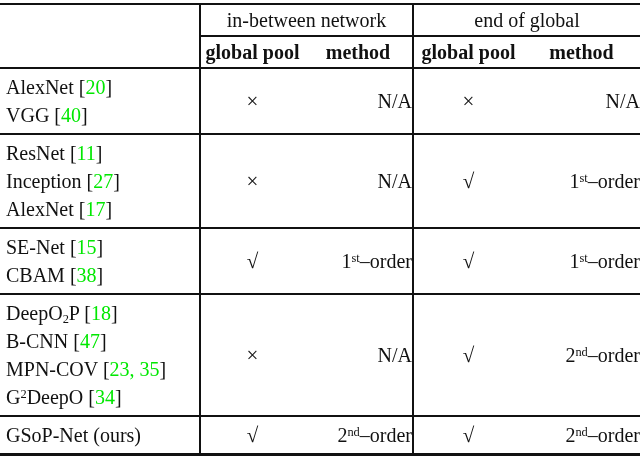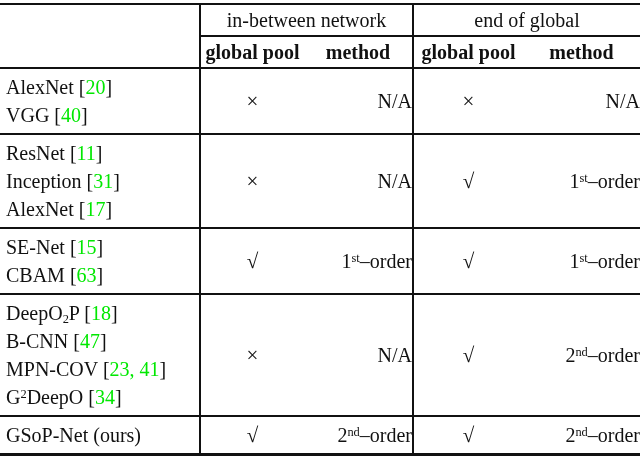--- a/index.html
+++ b/index.html
@@ -114,43 +114,43 @@
             <div class="model-line"><span>VGG [</span><span class="cite">40</span><span>]</span></div>
           </td>
           <td class="sym-cell b-left">×</td>
           <td class="method-cell"><span>N/A</span></td>
           <td class="sym-cell b-left">×</td>
           <td class="method-cell"><span>N/A</span></td>
         </tr>
         <tr>
           <td class="name-cell">
             <div class="model-line"><span>ResNet [</span><span class="cite">11</span><span>]</span></div>
-            <div class="model-line"><span>Inception [</span><span class="cite">31</span><span>]</span></div>
+            <div class="model-line"><span>Inception [</span><span class="cite">27</span><span>]</span></div>
             <div class="model-line"><span>AlexNet [</span><span class="cite">17</span><span>]</span></div>
           </td>
           <td class="sym-cell b-left">×</td>
           <td class="method-cell"><span>N/A</span></td>
           <td class="sym-cell b-left">√</td>
           <td class="method-cell"><span>1</span><span class="sup">st</span><span>–order</span></td>
         </tr>
         <tr>
           <td class="name-cell">
             <div class="model-line"><span>SE-Net [</span><span class="cite">15</span><span>]</span></div>
-            <div class="model-line"><span>CBAM [</span><span class="cite">63</span><span>]</span></div>
+            <div class="model-line"><span>CBAM [</span><span class="cite">38</span><span>]</span></div>
           </td>
           <td class="sym-cell b-left">√</td>
           <td class="method-cell"><span>1</span><span class="sup">st</span><span>–order</span></td>
           <td class="sym-cell b-left">√</td>
           <td class="method-cell"><span>1</span><span class="sup">st</span><span>–order</span></td>
         </tr>
         <tr>
           <td class="name-cell">
             <div class="model-line"><span>DeepO</span><span class="sub">2</span><span>P [</span><span class="cite">18</span><span>]</span></div>
             <div class="model-line"><span>B-CNN [</span><span class="cite">47</span><span>]</span></div>
-            <div class="model-line"><span>MPN-COV [</span><span class="cite">23, 41</span><span>]</span></div>
+            <div class="model-line"><span>MPN-COV [</span><span class="cite">23, 35</span><span>]</span></div>
             <div class="model-line"><span>G</span><span class="sup">2</span><span>DeepO [</span><span class="cite">34</span><span>]</span></div>
           </td>
           <td class="sym-cell b-left">×</td>
           <td class="method-cell"><span>N/A</span></td>
           <td class="sym-cell b-left">√</td>
           <td class="method-cell"><span>2</span><span class="sup">nd</span><span>–order</span></td>
         </tr>
         <tr class="last-row">
           <td class="name-cell">
             <div class="model-line"><span>GSoP-Net (ours)</span></div>

